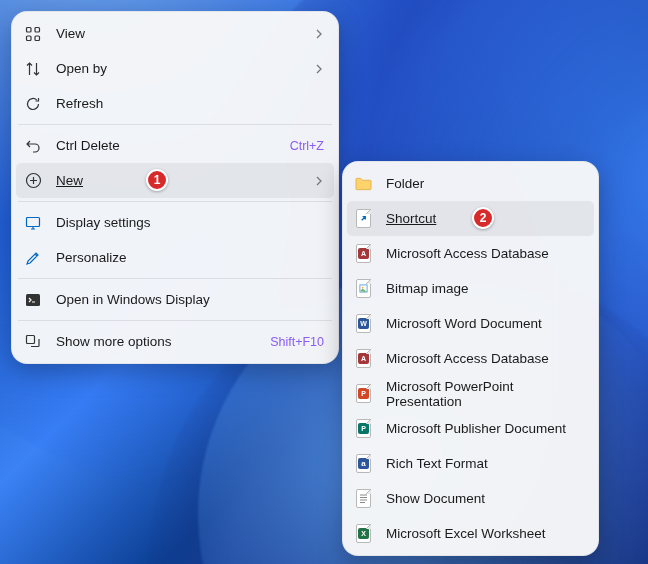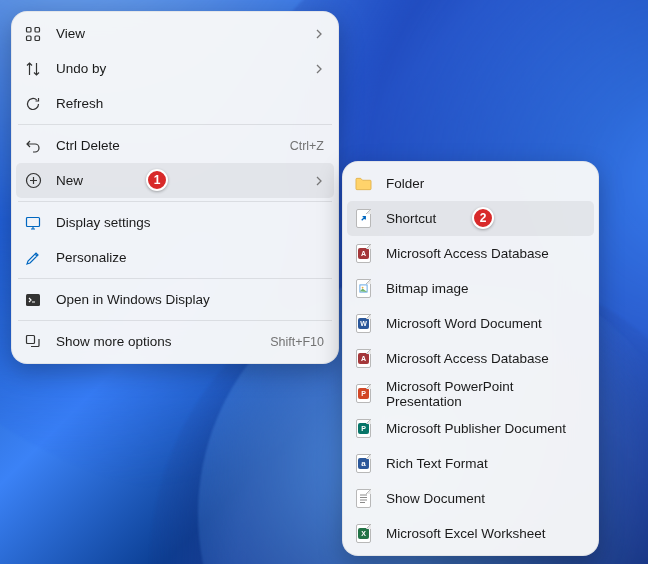--- a/index.html
+++ b/index.html
@@ -38,32 +38,32 @@
 
   .menu-item {
     display: flex;
     align-items: center;
     height: 35px;
     border-radius: 5px;
     padding: 0 10px 0 8px;
     position: relative;
     cursor: default;
   }
-  .menu-item.hover { background: rgba(0,0,0,0.055); }
+  .menu-item.hover { background: rgba(0,0,0,0.055); text-decoration: underline; }
   .menu-item .icon {
     width: 18px;
     height: 18px;
     margin-right: 14px;
     display: flex;
     align-items: center;
     justify-content: center;
     flex-shrink: 0;
   }
   .menu-item .label { flex: 1; }
-  .menu-item .shortcut { color: #737373; font-size: 12.5px; margin-left: 10px; }
+  .menu-item .shortcut { color: #8b5cf6; font-size: 12.5px; margin-left: 10px; }
   .menu-item .chevron { color: #6b6b6b; margin-left: 10px; display:flex; }
 
   .separator {
     height: 1px;
     background: rgba(0,0,0,0.09);
     margin: 3px 2px;
   }
 
   .badge {
     position: absolute;
@@ -146,21 +146,21 @@
         </svg>
     </span>
   </div>
 
   <div class="menu-item">
     <span class="icon">
       <svg width="16" height="16" viewBox="0 0 16 16" fill="none" stroke="#333" stroke-width="1.2">
         <path d="M4.5 2v12M2 4.5L4.5 2 7 4.5M11.5 14V2M9 11.5l2.5 2.5L14 11.5"></path>
       </svg>
     </span>
-    <span class="label">Undo by</span>
+    <span class="label">Open by</span>
     <span class="chevron">
       <svg width="10" height="10" viewBox="0 0 10 10">
           <path d="M3 1l4 4-4 4" fill="none" stroke="#777" stroke-width="1.3"></path>
         </svg>
     </span>
   </div>
 
   <div class="menu-item">
     <span class="icon">
       <svg width="16" height="16" viewBox="0 0 16 16" fill="none" stroke="#333" stroke-width="1.2">

